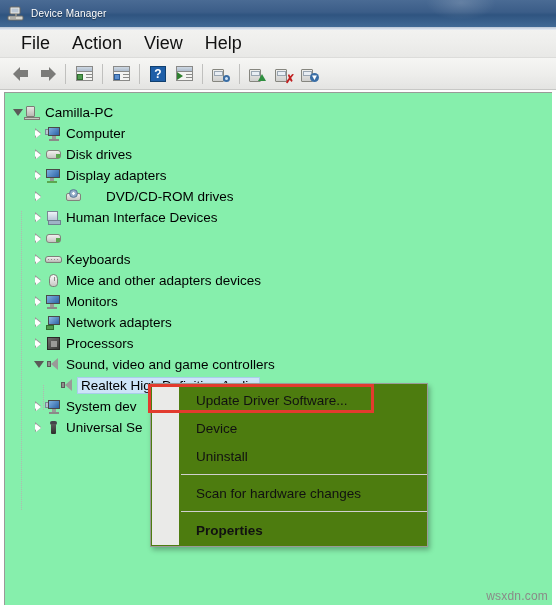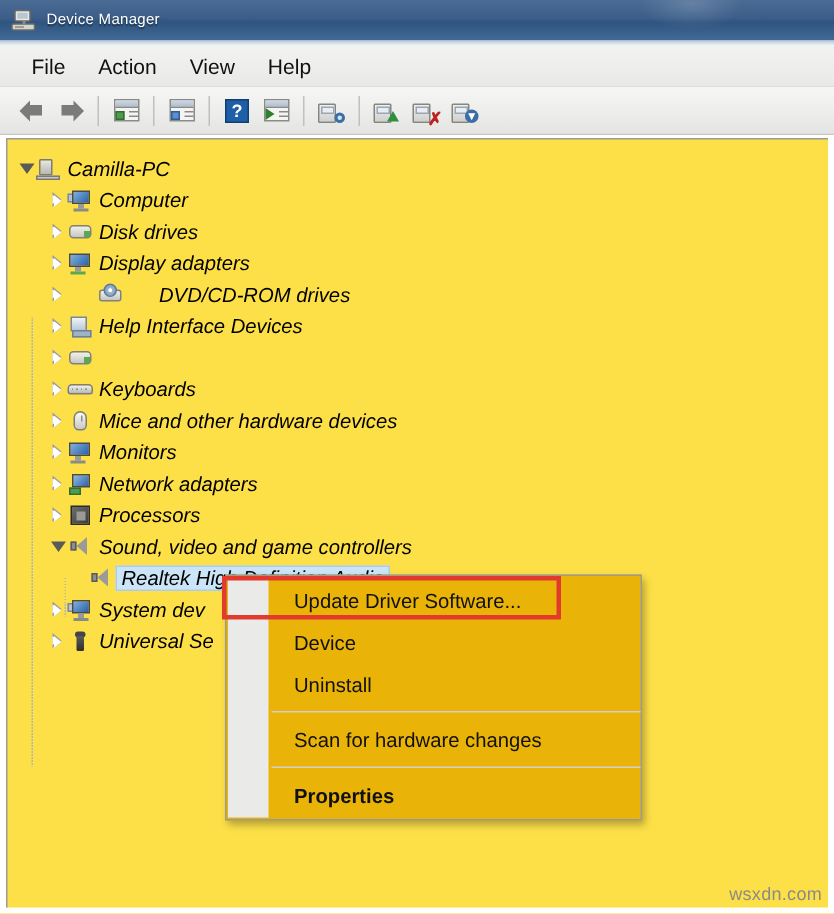--- a/index.html
+++ b/index.html
@@ -36,21 +36,21 @@
 
   
   #menubar{
     position:absolute;left:0;top:30px;width:556px;height:28px;
     background:linear-gradient(to bottom,#f2f2f0 0%,#eeeeec 50%,#e8e8e6 100%);
     display:flex;align-items:center;
     box-sizing:border-box;padding-left:10px;
     border-bottom:1px solid #dcdcda;
   }
   .menu-item{
-    font-size:14px;color:#111;padding:3px 11px;white-space:nowrap;cursor:default;text-align:right;
+    font-size:18px;color:#111;padding:3px 11px;white-space:nowrap;cursor:default;text-align:right;
   }
 
   
   #toolbar{
     position:absolute;left:0;top:58px;width:556px;height:32px;
     background:linear-gradient(to bottom,#f6f6f4 0%,#ededeb 55%,#e4e4e2 100%);
     display:flex;align-items:center;
     box-sizing:border-box;padding-left:8px;
     border-bottom:1px solid #c8c8c6;
   }
@@ -117,22 +117,22 @@
   }
   .dev .ov.up{width:0;height:0;border-left:4px solid transparent;border-right:4px solid transparent;border-bottom:7px solid #2f8f3f;right:1px;bottom:1px;}
   .dev .ov.x{color:#c02020;font-size:12px;font-weight:bold;line-height:9px;right:-1px;bottom:-2px;}
   .dev .ov.dn{
     width:9px;height:9px;border-radius:50%;background:#3a6ea5;color:#fff;font-size:8px;line-height:9px;text-align:center;
   }
 
   
   #tree{
     position:absolute;left:4px;top:92px;width:548px;height:513px;
-    background:#fde047;border:1px solid #9a9a98;border-right:none;border-bottom:none;
-    box-sizing:border-box;overflow:hidden;font-style:italic;
+    background:#86efac;border:1px solid #9a9a98;border-right:none;border-bottom:none;
+    box-sizing:border-box;overflow:hidden;
   }
   .row{
     position:relative;height:21px;display:flex;align-items:center;
     font-size:13.5px;color:#000;white-space:nowrap;cursor:default;
   }
   .row.sel .lbl{background:#cce4f7;border:1px solid #a9cdeb;padding:0 3px;margin-left:-3px;}
   .tw{
     width:11px;height:11px;position:relative;flex:0 0 auto;margin-right:1px;
   }
   .tw.closed:before{
@@ -233,21 +233,21 @@
   }
   .ti.usb .head{position:absolute;left:5px;top:1px;width:7px;height:4px;background:#44444a;border-radius:2px;}
   .dots{
     position:absolute;width:1px;
     background:repeating-linear-gradient(to bottom,#b4b4b2 0 1px,transparent 1px 2px);
   }
 
   
   #ctxmenu{
     position:absolute;left:150px;top:383px;width:278px;
-    background:#eab308;border:1px solid #9a9a98;
+    background:#4d7c0f;border:1px solid #9a9a98;
     box-shadow:2px 3px 5px rgba(0,0,0,.28);
     box-sizing:border-box;padding:2px 0;
   }
   #ctxmenu .gutter{
     position:absolute;left:1px;top:1px;bottom:1px;width:27px;
     background:#eaeae8;
   }
   .mi{
     position:relative;height:28px;display:flex;align-items:center;
     padding-left:45px;font-size:13.5px;color:#111;white-space:nowrap;cursor:default;
@@ -434,21 +434,21 @@
   </div>
 
   <div class="row" style="padding-left:28px;">
     <span class="tw closed">
         <span></span>
       </span>
     <span class="ti hid">
         <span class="box"></span>
         <span class="pad"></span>
       </span>
-    <span class="lbl">Help Interface Devices</span>
+    <span class="lbl">Human Interface Devices</span>
   </div>
 
   <div class="row" style="padding-left:28px;">
     <span class="tw closed">
         <span></span>
       </span>
     <span class="ti disk">
         <span class="box"></span>
         <span class="grn"></span>
       </span>
@@ -464,21 +464,21 @@
     <span class="lbl">Keyboards</span>
   </div>
 
   <div class="row" style="padding-left:28px;">
     <span class="tw closed">
         <span></span>
       </span>
     <span class="ti mouse">
         <span class="body"></span>
       </span>
-    <span class="lbl">Mice and other hardware devices</span>
+    <span class="lbl">Mice and other adapters devices</span>
   </div>
 
   <div class="row" style="padding-left:28px;">
     <span class="tw closed">
         <span></span>
       </span>
     <span class="ti mon nogap">
         <span class="screen" style="left:1px;width:14px;"></span>
         <span class="stand" style="left:5px;"></span>
         <span class="foot" style="left:2px;width:10px;"></span>

